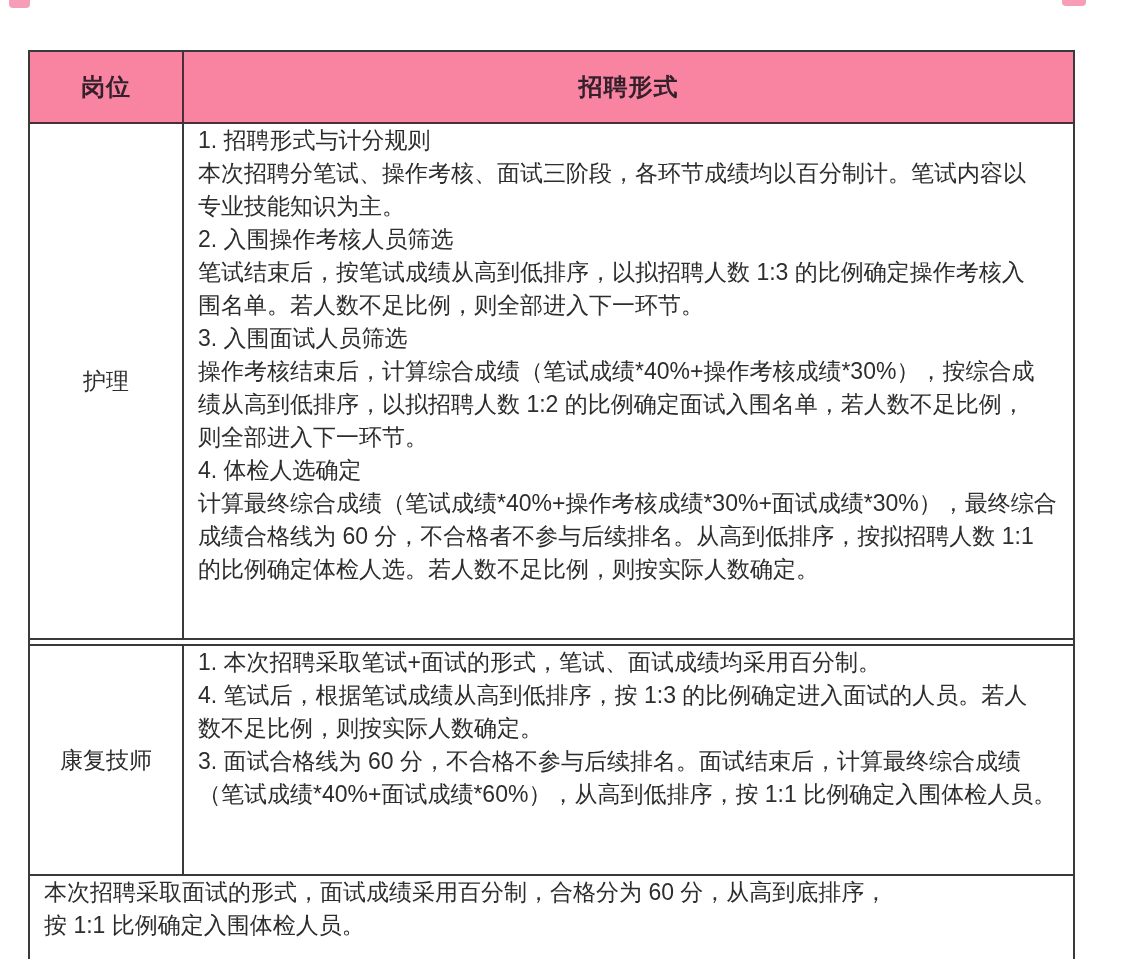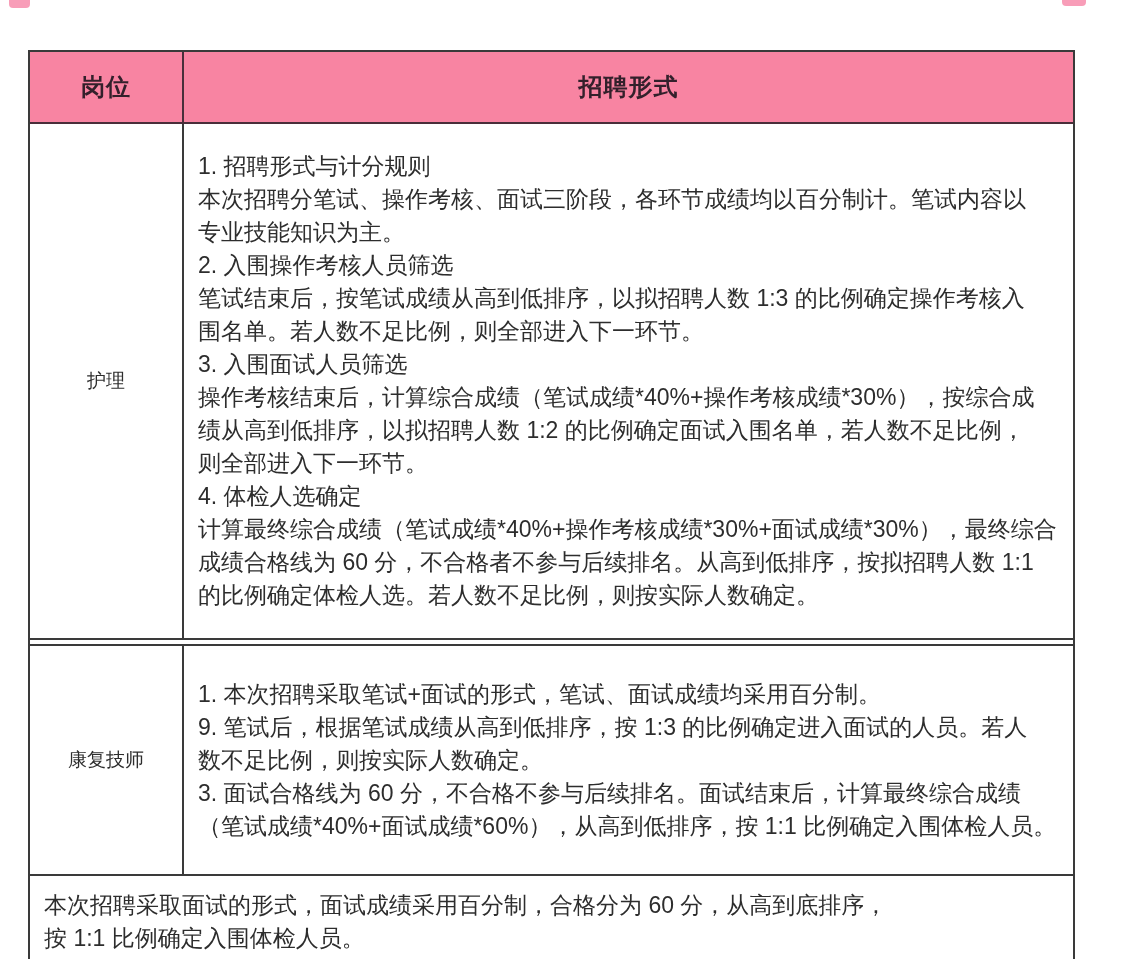--- a/index.html
+++ b/index.html
@@ -64,28 +64,27 @@
   .row.r1 { height: 514px; }
   .row.r2 { height: 228px; }
   .row.r3 { height: 91px; border-top: 2px solid #3a3a3a; }
 
   .pos-cell {
     width: 152px;
     border-right: 2px solid #3a3a3a;
     display: flex;
     align-items: center;
     justify-content: center;
-    font-size: 19px;
+    font-size: 23px;
     color: #2d2d2d;
   }
   .content-cell {
     flex: 1;
     display: flex;
     flex-direction: column;
-    justify-content: center;
     padding: 0 12px 0 14px;
     min-width: 0;
   }
   .line {
     height: 33px;
     line-height: 33px;
     font-size: 23px;
     color: #2d2d2d;
     white-space: nowrap;
   }
@@ -132,21 +131,21 @@
         <div class="line">的比例确定体检人选。若人数不足比例，则按实际人数确定。</div>
       </div>
     </div>
 
     <div class="sep-double"></div>
 
     <div class="row r2">
       <div class="pos-cell">康复技师</div>
       <div class="content-cell">
         <div class="line">1. 本次招聘采取笔试+面试的形式，笔试、面试成绩均采用百分制。</div>
-        <div class="line">9. 笔试后，根据笔试成绩从高到低排序，按 1:3 的比例确定进入面试的人员。若人</div>
+        <div class="line">4. 笔试后，根据笔试成绩从高到低排序，按 1:3 的比例确定进入面试的人员。若人</div>
         <div class="line">数不足比例，则按实际人数确定。</div>
         <div class="line">3. 面试合格线为 60 分，不合格不参与后续排名。面试结束后，计算最终综合成绩</div>
         <div class="line">（笔试成绩*40%+面试成绩*60%），从高到低排序，按 1:1 比例确定入围体检人员。</div>
       </div>
     </div>
 
     <div class="row r3">
       <div class="content-cell">
         <div class="line">本次招聘采取面试的形式，面试成绩采用百分制，合格分为 60 分，从高到底排序，</div>
         <div class="line">按 1:1 比例确定入围体检人员。</div>

